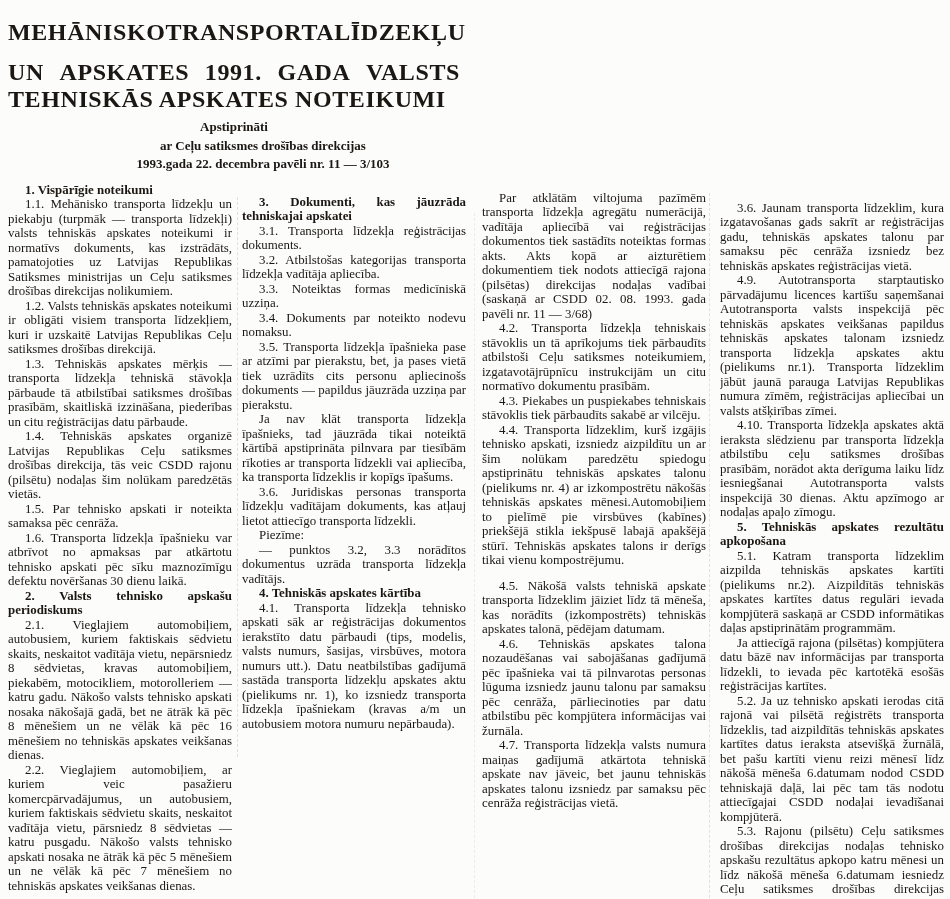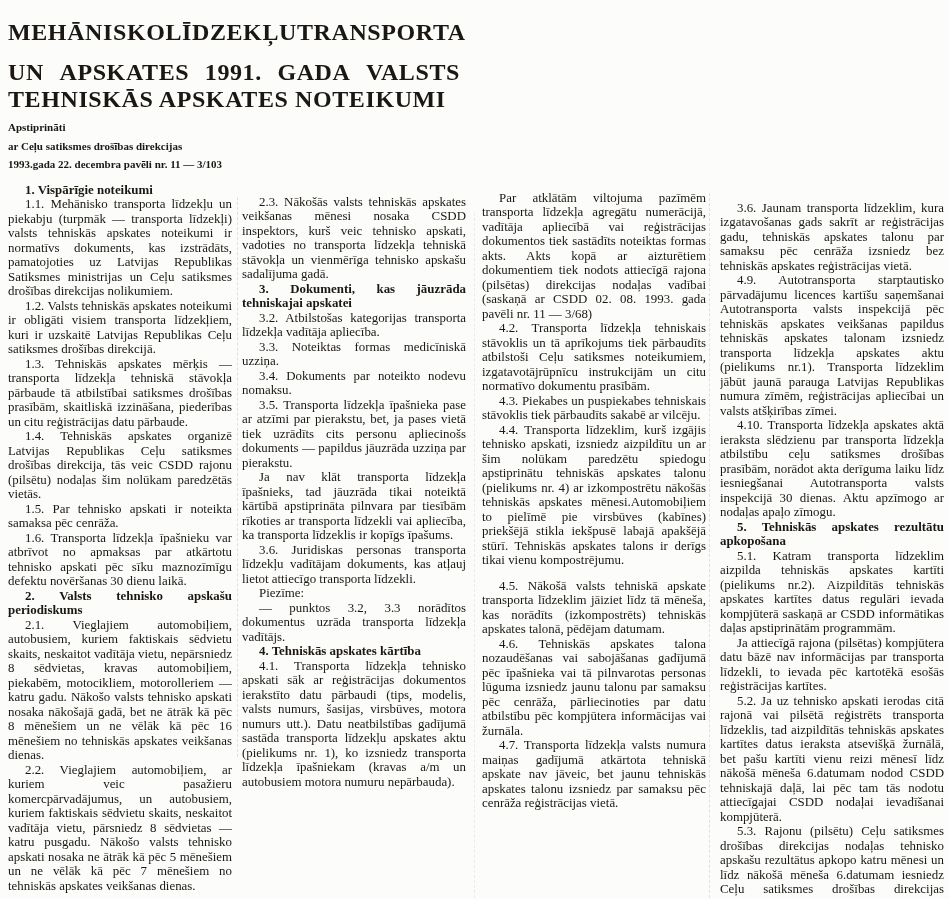--- a/index.html
+++ b/index.html
@@ -9,22 +9,22 @@
     font-family:"Liberation Serif","DejaVu Serif",serif;
   }
   .page{position:relative;width:950px;height:899px;box-sizing:border-box;padding:6px 6px 4px 8px;}
   
   .title-block{width:452px;}
   .title-line{
     font-size:24px;font-weight:bold;line-height:27px;
     letter-spacing:.6px;white-space:nowrap;
   }
   .title-line.justified{display:flex;justify-content:space-between;margin-top:13px;}
-  .approval-block{width:510px;margin-top:5px;text-align:left;
-    font-size:11px;font-weight:bold;line-height:18.5px;}
+  .approval-block{width:510px;margin-top:5px;text-align:center;
+    font-size:13px;font-weight:bold;line-height:18.5px;}
   .approval-line.first{padding-right:58px;}
   
   .columns{position:relative;display:flex;align-items:flex-start;margin-top:9px;height:756px;overflow:hidden;}
   .col{width:224px;text-align:justify;font-size:12.9px;line-height:14.5px;overflow:hidden;height:100%;}
   .col.c1{margin-left:10px;padding-top:12px;}
   .col.c2{margin-left:16px;padding-top:8px;}
   .col.c3{margin-left:14px;padding-top:18px;}
   .col p{margin:0;text-indent:17px;hyphens:none;}
   .col p.heading{font-weight:bold;}
   .col p.heading:first-child{margin-top:0;}
@@ -36,22 +36,22 @@
   .divider.d2{left:466px;top:30px;height:700px;opacity:.45;}
   .divider.d3{left:701px;top:10px;height:740px;}
 </style>
 </head>
 <body>
 
 <div class="page">
   <div class="title-block" id="title-block">
       <div class="title-line justified">
         <span>MEHĀNISKO</span>
+        <span>TRANSPORTA</span>
         <span>LĪDZEKĻU</span>
-        <span>TRANSPORTA</span>
       </div>
       <div class="title-line justified">
         <span>UN</span>
         <span>APSKATES</span>
         <span>1991.</span>
         <span>GADA</span>
         <span>VALSTS</span>
       </div>
       <div class="title-line">TEHNISKĀS APSKATES NOTEIKUMI</div>
     </div>
@@ -70,22 +70,22 @@
         <p class="para">1.2. Valsts tehniskās apskates noteikumi ir obligāti visiem transporta līdzekļiem, kuri ir uzskaitē Latvijas Republikas Ceļu satiksmes drošības direkcijā.</p>
         <p class="para">1.3. Tehniskās apskates mērķis — transporta līdzekļa tehniskā stāvokļa pārbaude tā atbilstībai satiksmes drošības prasībām, skaitliskā izzināšana, piederības un citu reģistrācijas datu pārbaude.</p>
         <p class="para">1.4. Tehniskās apskates organizē Latvijas Republikas Ceļu satiksmes drošības direkcija, tās veic CSDD rajonu (pilsētu) nodaļas šim nolūkam paredzētās vietās.</p>
         <p class="para">1.5. Par tehnisko apskati ir noteikta samaksa pēc cenrāža.</p>
         <p class="para"><span>1.6. Transporta līdzekļa īpašnieku var atbrīvot no apmaksas par atkārtotu </span><span class="bold">tehnisko apskati pēc sīku maznozīmīgu defektu novēršanas 30 dienu laikā.</span></p>
         <p class="heading">2. Valsts tehnisko apskašu periodiskums</p>
         <p class="para">2.1. Vieglajiem automobiļiem, autobusiem, kuriem faktiskais sēdvietu skaits, neskaitot vadītāja vietu, nepārsniedz 8 sēdvietas, kravas automobiļiem, piekabēm, motocikliem, motorolleriem — katru gadu. Nākošo valsts tehnisko apskati nosaka nākošajā gadā, bet ne ātrāk kā pēc 8 mēnešiem un ne vēlāk kā pēc 16 mēnešiem no tehniskās apskates veikšanas dienas.</p>
         <p class="para">2.2. Vieglajiem automobiļiem, ar kuriem veic pasažieru komercpārvadājumus, un autobusiem, kuriem faktiskais sēdvietu skaits, neskaitot vadītāja vietu, pārsniedz 8 sēdvietas — katru pusgadu. Nākošo valsts tehnisko apskati nosaka ne ātrāk kā pēc 5 mēnešiem un ne vēlāk kā pēc 7 mēnešiem no tehniskās apskates veikšanas dienas.</p>
       </div>
       <div class="col c1">
-        <p class="para">2.3. Nākošās valsts tehniskās apskates veikšanas mēnesi nosaka CSDD inspektors, kurš veic tehnisko apskati, vadoties no transporta līdzekļa tehniskā stāvokļa un vienmērīga tehnisko apskašu sadalījuma gadā.</p>
         <p class="heading">3. Dokumenti, kas jāuzrāda tehniskajai apskatei</p>
+        <p class="para">3.1. Transporta līdzekļa reģistrācijas dokuments.</p>
         <p class="para">3.2. Atbilstošas kategorijas transporta līdzekļa vadītāja apliecība.</p>
         <p class="para">3.3. Noteiktas formas medicīniskā uzziņa.</p>
         <p class="para">3.4. Dokuments par noteikto nodevu nomaksu.</p>
         <p class="para">3.5. Transporta līdzekļa īpašnieka pase ar atzīmi par pierakstu, bet, ja pases vietā tiek uzrādīts cits personu apliecinošs dokuments — papildus jāuzrāda uzziņa par pierakstu.</p>
         <p class="para">Ja nav klāt transporta līdzekļa īpašnieks, tad jāuzrāda tikai noteiktā kārtībā apstiprināta pilnvara par tiesībām rīkoties ar transporta līdzekli vai apliecība, ka transporta līdzeklis ir kopīgs īpašums.</p>
         <p class="para">3.6. Juridiskas personas transporta līdzekļu vadītājam dokuments, kas atļauj lietot attiecīgo transporta līdzekli.</p>
         <p class="para">Piezīme:</p>
         <p class="para">— punktos 3.2, 3.3 norādītos dokumentus uzrāda transporta līdzekļa vadītājs.</p>
         <p class="heading">4. Tehniskās apskates kārtība</p>
         <p class="para">4.1. Transporta līdzekļa tehnisko apskati sāk ar reģistrācijas dokumentos ierakstīto datu pārbaudi (tips, modelis, valsts numurs, šasijas, virsbūves, motora numurs utt.). Datu neatbilstības gadījumā sastāda transporta līdzekļu apskates aktu (pielikums nr. 1), ko izsniedz transporta līdzekļa īpašniekam (kravas a/m un autobusiem motora numuru nepārbauda).</p>

